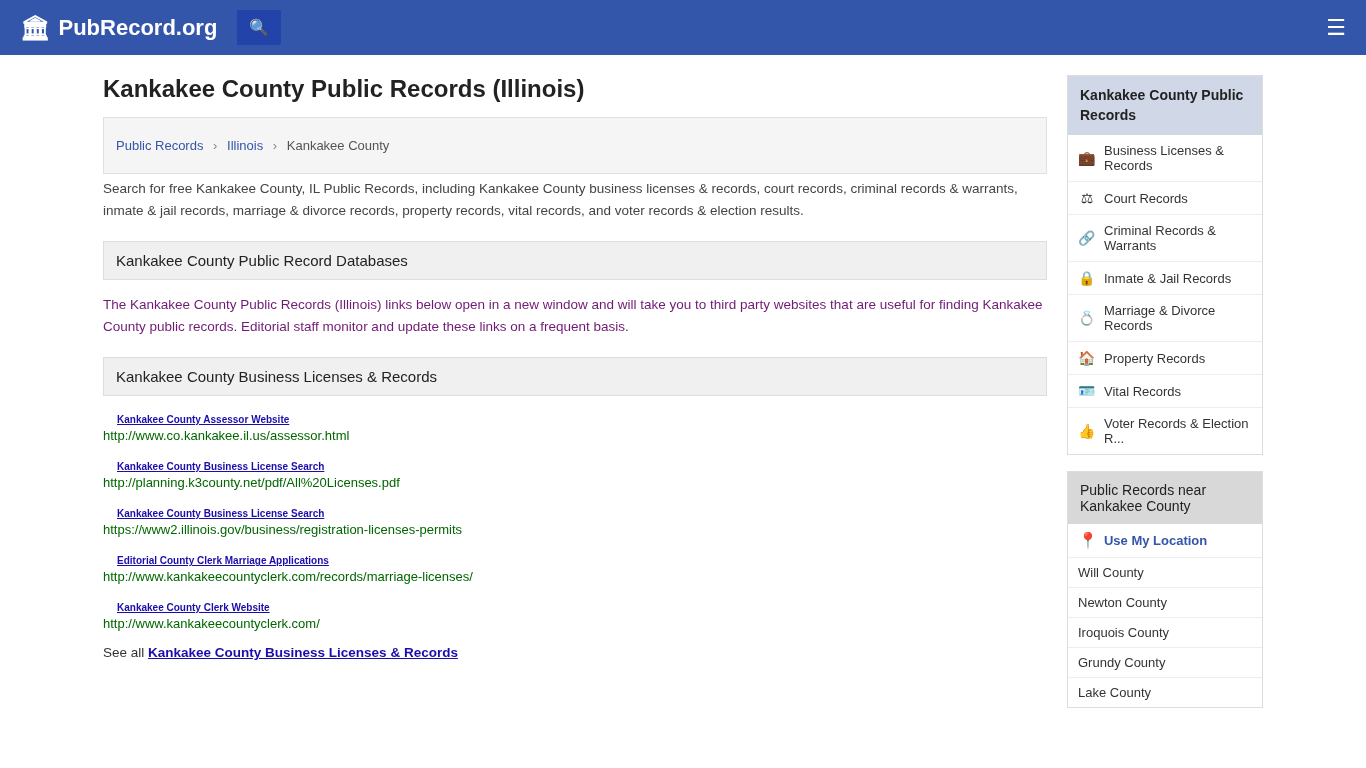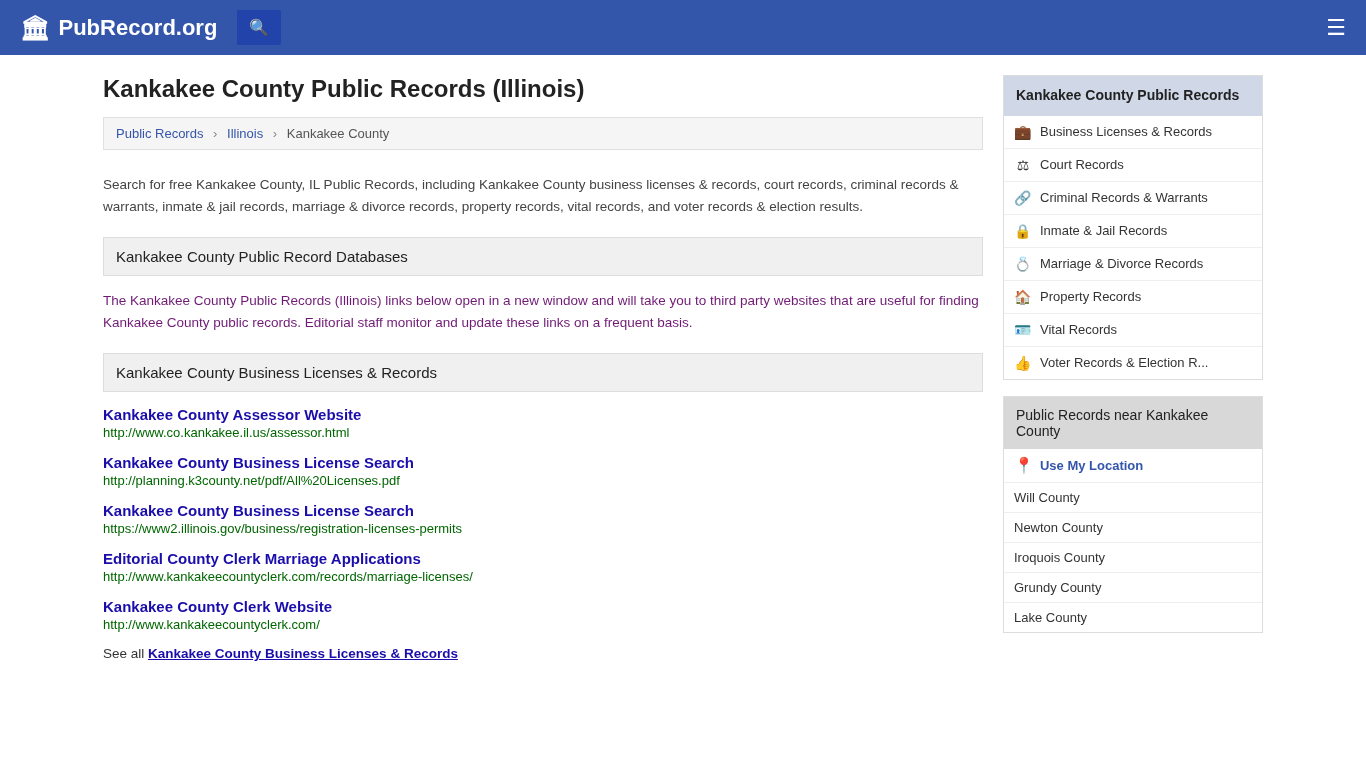--- a/index.html
+++ b/index.html
@@ -76,23 +76,23 @@
       font-size: 24px;
       font-weight: bold;
       color: #222;
       margin-bottom: 14px;
     }
 
     
     .breadcrumb {
       background: #f5f5f5;
       border: 1px solid #e0e0e0;
-      padding: 8px 12px;
-      font-size: 13px;
-      margin-bottom: 24px;
+      padding: 20px 12px;
+      font-size: 13px;
+      margin-bottom: 4px;
       color: #555;
     }
     .breadcrumb a { color: #3355aa; text-decoration: none; }
     .breadcrumb .sep { margin: 0 6px; color: #888; }
 
     
     .description {
       font-size: 13.5px;
       line-height: 1.6;
       color: #444;
@@ -115,24 +115,26 @@
       line-height: 1.6;
       color: #701a75;
       margin-bottom: 20px;
     }
 
     
     .record-entry {
       margin-bottom: 14px;
     }
     .record-entry .record-title {
-      font-size: 15px;
+      font-size: 10px;
       font-weight: bold;
       color: #1a0dab;
-      cursor: pointer;
+      text-decoration: underline;
+      cursor: pointer;
+      margin-left: 14px;
     }
     .record-entry .record-url {
       font-size: 13px;
       color: #006600;
       display: block;
       margin-top: 2px;
     }
 
     .see-all {
       font-size: 13.5px;
@@ -141,21 +143,21 @@
     }
     .see-all a {
       color: #1a0dab;
       font-weight: bold;
       text-decoration: underline;
       cursor: pointer;
     }
 
     
     .sidebar {
-      width: 260px;
+      width: 196px;
       flex-shrink: 0;
     }
 
     .sidebar-box {
       border: 1px solid #ddd;
       margin-bottom: 16px;
     }
 
     .sidebar-title {
       background: #d0d8e8;

